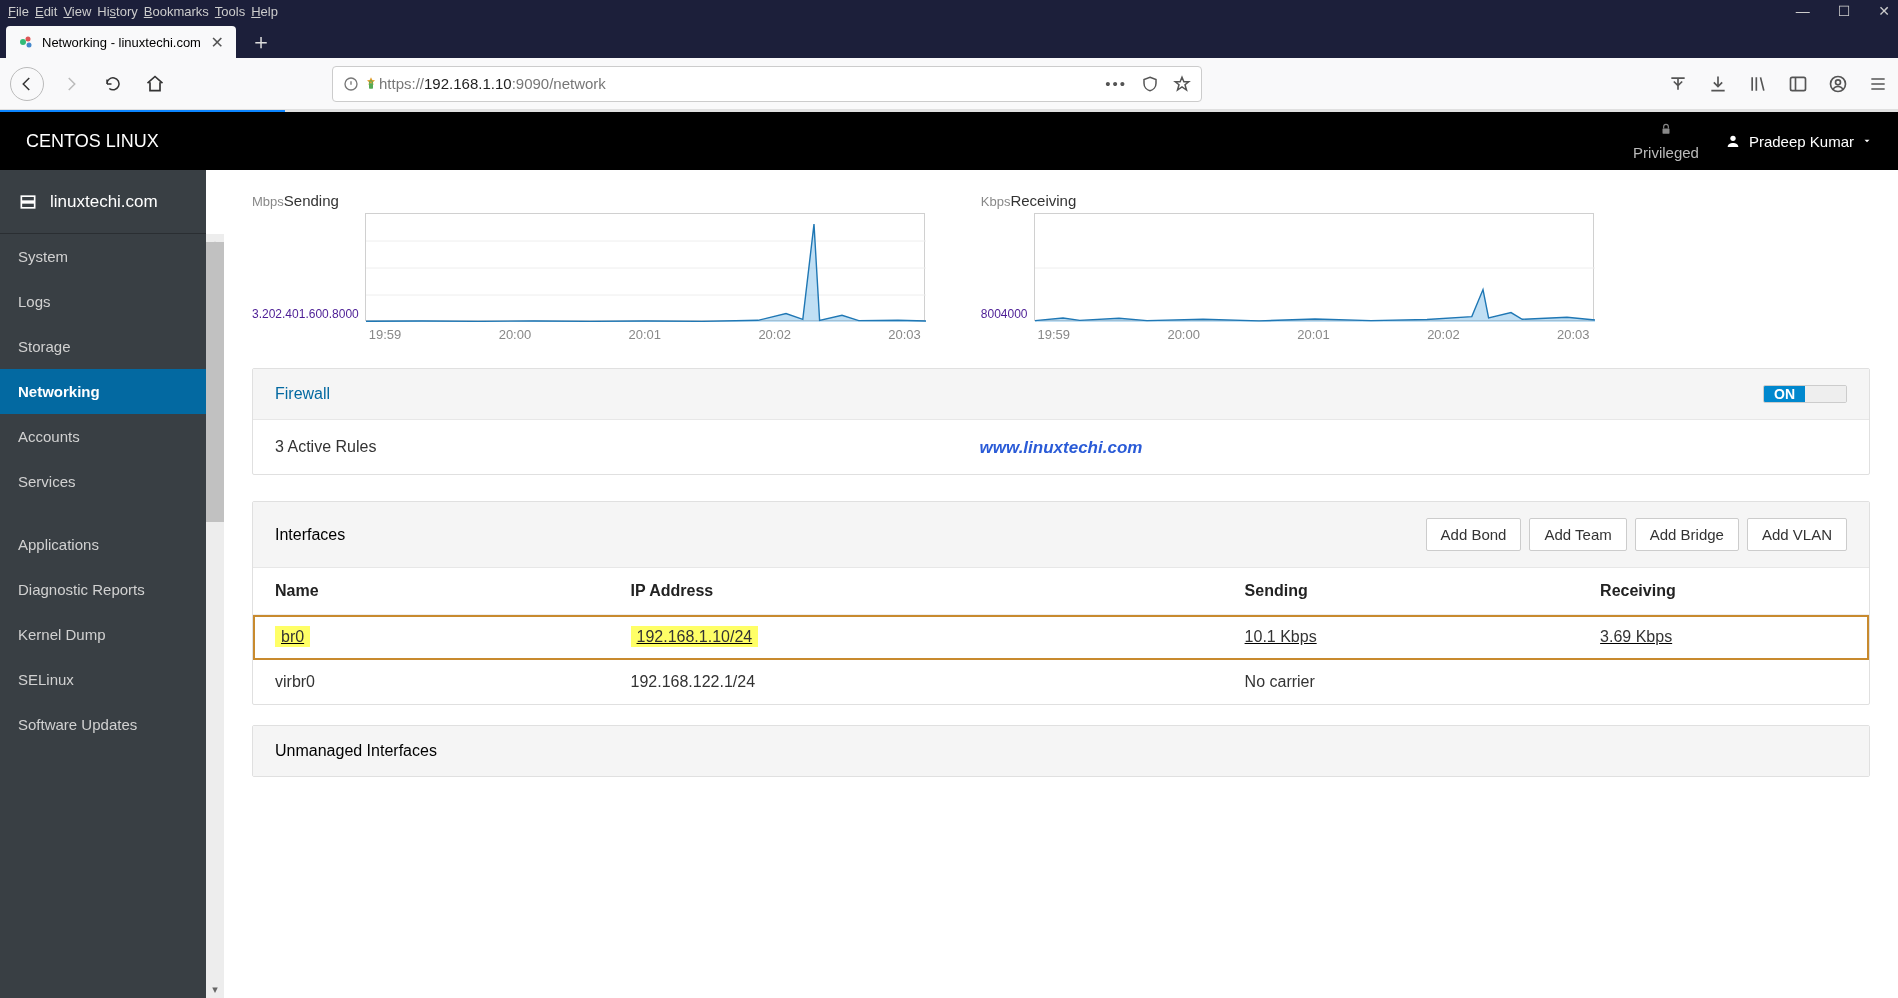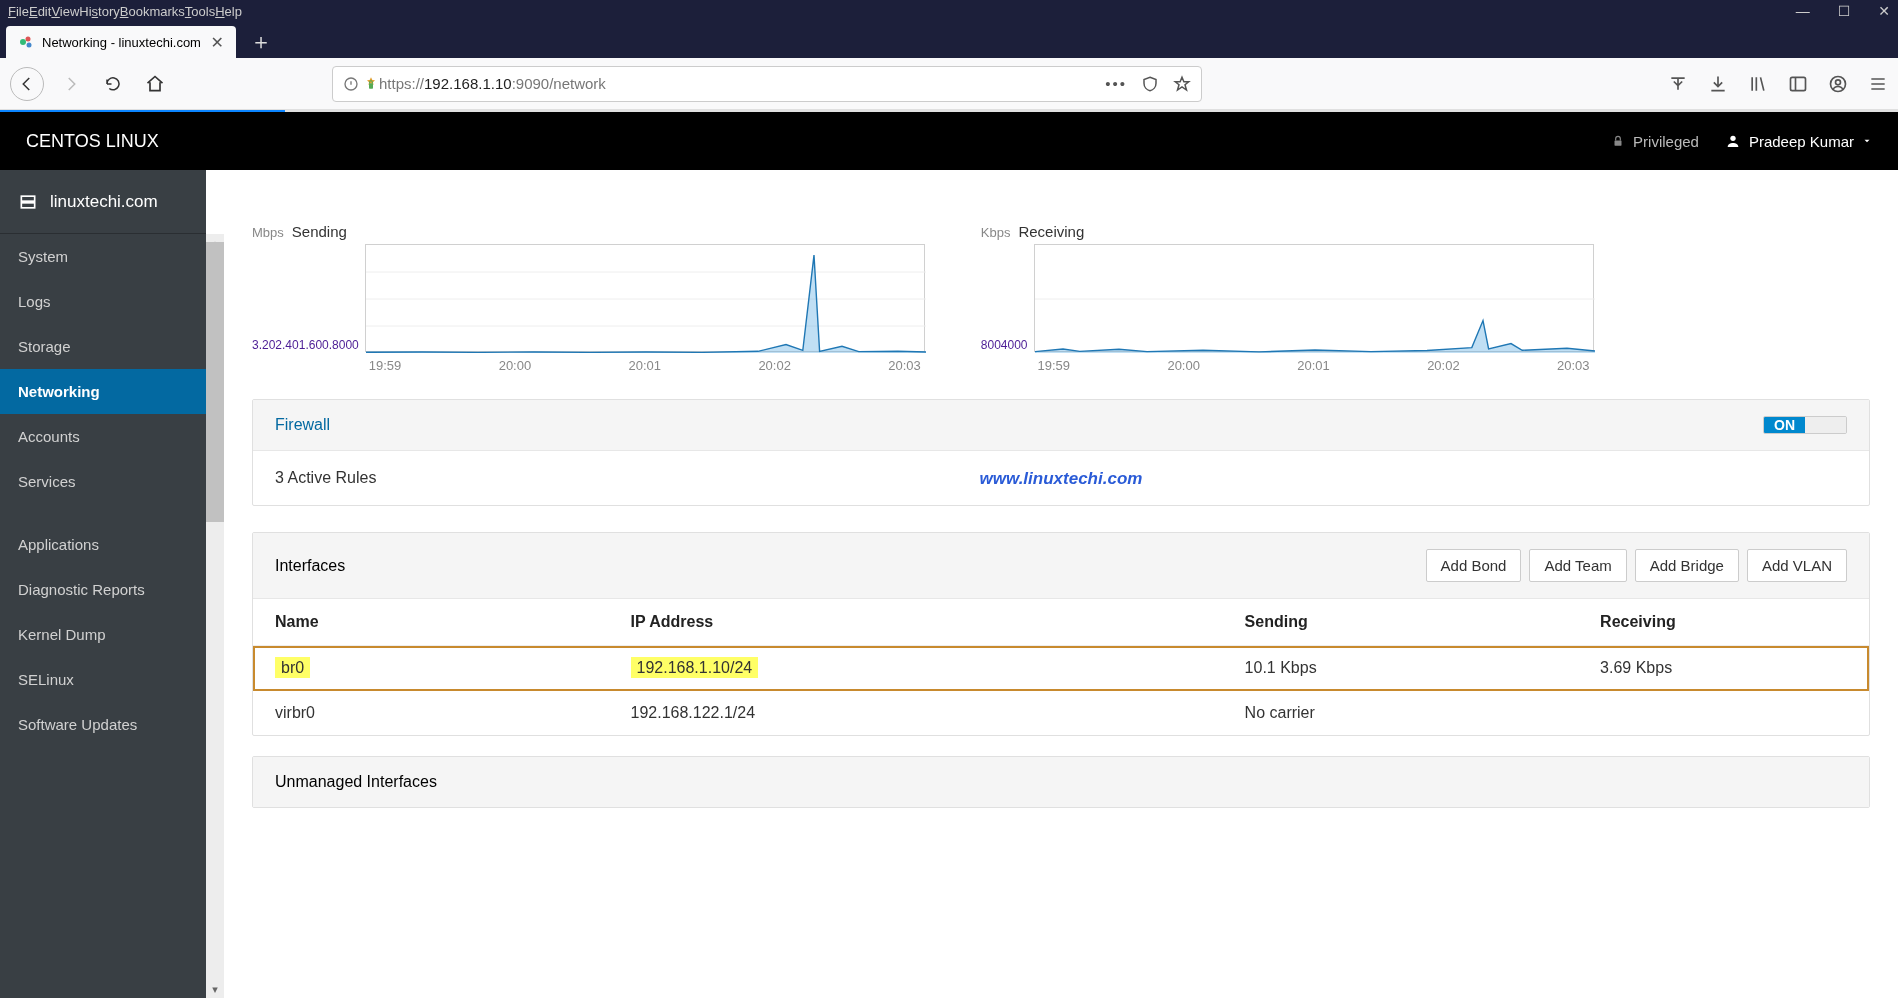--- a/index.html
+++ b/index.html
@@ -1,19 +1,19 @@
 <!DOCTYPE html>
 <html><head>
 <meta charset="utf-8">
 <style>
   * { box-sizing: border-box; margin: 0; padding: 0; }
   body { font-family: "Segoe UI", Arial, sans-serif; font-size: 14px; background: #fff; overflow: hidden; width: 1898px; }
   
   
-  .menubar { background: #1c1f3a; color: #ccc; height: 22px; padding: 0 8px; display: flex; gap: 0; align-items: center; font-size: 13px; }
+  .menubar { background: #1c1f3a; color: #ccc; height: 22px; padding: 0 8px; display: flex; gap: 6px; align-items: center; font-size: 13px; }
   .menubar span { cursor: default; }
   .menubar span u { text-decoration: underline; }
   
   
   .winctrl { position: absolute; right: 8px; top: 0; display: flex; gap: 28px; color: #ccc; font-size: 14px; align-items: center; height: 22px; }
   
   
   .tabstrip { background: #1c1f3a; height: 36px; display: flex; align-items: flex-end; padding-left: 6px; }
   .tab { background: #f9f9fa; height: 32px; display: flex; align-items: center; padding: 0 12px; border-radius: 4px 4px 0 0; min-width: 230px; gap: 8px; font-size: 13px; }
   .tab .favicon { width: 16px; height: 16px; display:inline-block; }
@@ -52,21 +52,21 @@
   .sidebar-gap { height: 18px; }
   .scrollbar-v { position:absolute; right:-18px; top:0; width:18px; height:100%; background:#ededed; }
   .scrollbar-v .thumb { background:#c1c1c1; width:100%; height:280px; position:absolute; top:8px; }
   .scrollbar-v .arrow { position:absolute; width:18px; height:18px; display:flex; align-items:center; justify-content:center; color:#666; font-size:11px; }
   
   
   .content { flex:1; background:#fff; padding: 22px 28px; overflow:hidden; position:relative; margin-left:18px; }
   
   .charts-row { display:flex; gap: 56px; }
   .chart-block { }
-  .chart-title-row { display:flex; align-items:baseline; gap:8px; font-size:15px; margin-bottom:4px;margin-top:31px; }
+  .chart-title-row { display:flex; align-items:baseline; gap:0; font-size:15px; margin-bottom:4px; }
   .chart-unit { color:#888; font-size:13px; }
   .chart-title { color:#333; }
   .chart-wrap { display:flex; }
   .yaxis { display:flex; flex-direction:row; justify-content:space-between; align-items:flex-end; height:108px; padding-right:6px; color:#4c1d95; font-size:12px; }
   .plot { border:1px solid #d0d0d0; position:relative; background:#fff; }
   .xaxis { display:flex; justify-content:space-between; color:#888; font-size:13px; margin-top:6px; padding: 0 4px; }
   
   .panel { border:1px solid #e0e0e0; border-radius:2px; margin-top: 26px; }
   .panel-head { background:#f5f5f5; padding: 16px 22px; display:flex; align-items:center; font-size:16px; border-bottom:1px solid #e7e7e7; }
   .panel-head a { color:#0369a1; text-decoration:none; }
@@ -77,21 +77,21 @@
   .toggle .off { background:#eee; flex:1; }
   
   .watermark { position:absolute; left:50%; transform:translateX(-50%); top:18px; color:#2a5bd7; font-weight:700; font-style:italic; font-size:17px; }
   
   .iface-actions { margin-left:auto; display:flex; gap:8px; }
   .iface-actions button { background:#fff; border:1px solid #ccc; padding:7px 14px; font-size:15px; color:#333; border-radius:2px; cursor:default; }
   
   table.iface { width:100%; border-collapse:collapse; font-size:16px; }
   table.iface th { text-align:left; font-weight:600; padding:14px 22px; color:#222; border-bottom:1px solid #eee; }
   table.iface td { padding:13px 22px; color:#333; border-top:1px solid #f2f2f2; }
-  tr.hl { outline: 2px solid #c88a2e; outline-offset:-2px; }
+  tr.hl { outline: 2px solid #c88a2e; outline-offset:-2px;text-decoration:underline; }
   td .hlspan { background:#ffff66; padding:2px 6px; }
   
   svg { display:block; }
 </style>
 </head>
 <body>
 
 <div class="menubar">
   <span><u>F</u>ile</span>
   <span><u>E</u>dit</span>
@@ -208,21 +208,21 @@
           <path d="M4 6h16M4 12h16M4 18h16"></path>
         </svg>
     </span>
   </div>
 </div>
 <div class="loadstripe"></div>
 
 <div class="cockpit-header">
   <span>CENTOS LINUX</span>
   <div class="right">
-    <span style="display:flex;align-items:center;gap:8px;">
+    <span style="display:flex;align-items:center;gap:8px;flex-direction:column;">
       <svg width="14" height="14" viewBox="0 0 24 24" fill="#888">
           <rect x="6" y="11" width="12" height="9" rx="1"></rect>
           <path d="M8 11V8a4 4 0 018 0v3" fill="none" stroke="#888" stroke-width="2"></path>
         </svg>
       <span>Privileged</span>
     </span>
     <span style="display:flex;align-items:center;gap:8px;color:#fff;">
       <svg width="16" height="16" viewBox="0 0 24 24" fill="#fff">
           <circle cx="12" cy="8" r="4"></circle>
           <path d="M4 21c0-4 4-6 8-6s8 2 8 6"></path>

